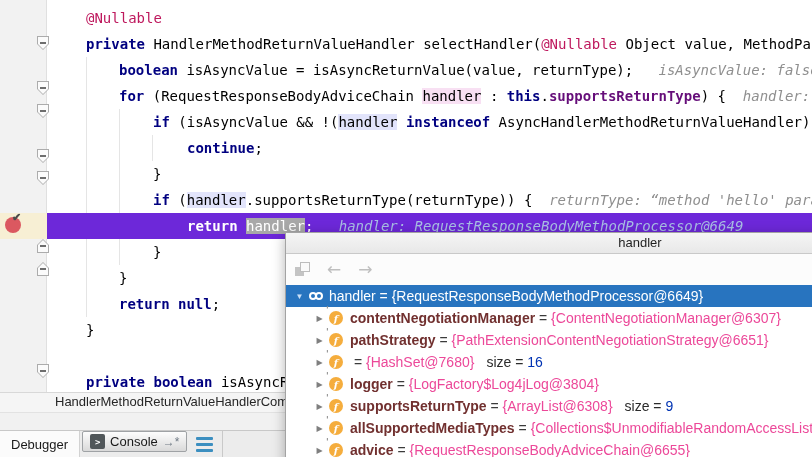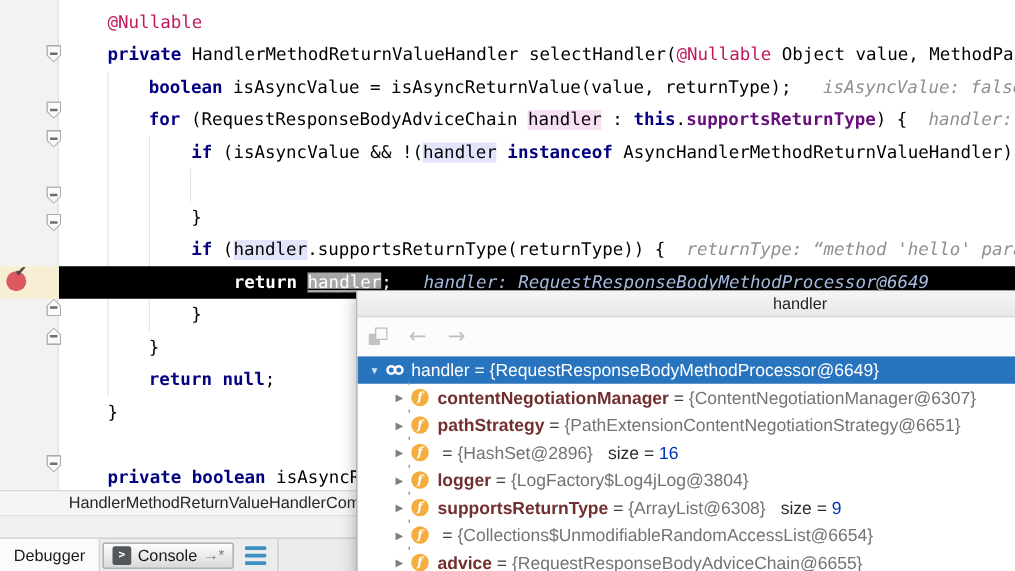--- a/index.html
+++ b/index.html
@@ -17,21 +17,21 @@
   .fold { position:absolute; left:37px; width:12px; height:14px; }
   .fold .o { position:absolute; left:0; top:0; width:12px; height:14px; background:#ACACAC; }
   .fold .i { position:absolute; left:1px; top:1px; width:10px; height:12px; background:#FBFBFB; }
   .fold .m { position:absolute; left:3px; top:6px; width:6px; height:2px; background:#6E6E6E; }
 
   .ig { position:absolute; width:1px; background:#E5E5E5; }
 
   #code { position:absolute; left:47px; top:0; right:0; height:392px; }
   .cl { position:absolute; left:0; right:0; height:26px; line-height:26px; white-space:pre; overflow:hidden;
         font-family:"DejaVu Sans Mono", monospace; font-size:14px; color:#000; }
-  .cl.exec { background:#000000;text-decoration:underline; }
+  .cl.exec { background:#6d28d9; }
   .tk  { color:#000080; font-weight:bold; }
   .ta  { color:#be185d;margin-top:26px; }
   .tp  { color:#000000; }
   .tf  { color:#660E7A; font-weight:bold; }
   .tor { background:#E2E4FB; }
   .tow { background:#F8E0F3; }
   .th  { color:#8F8F8F; font-style:italic; }
   .tkx { color:#FFFFFF; font-weight:bold; }
   .tpx { color:#FFFFFF; }
   .tsx { background:#A8A8A8; color:#FFFFFF; }
@@ -76,21 +76,21 @@
   .oo { display:inline-flex; margin-right:6px; flex:0 0 auto; }
   .oo i { display:block; width:8px; height:8px; border:2px solid #fff; border-radius:50%; }
   .oo i + i { margin-left:-2px; }
   .fic { position:relative; width:14px; height:14px; border-radius:50%; background:#F5AD3D; color:#fff;
          font:italic bold 10px "DejaVu Serif", serif; display:inline-flex; align-items:center; justify-content:center;
          margin-right:7px; flex:0 0 auto; }
   .fic::before { content:"'"; position:absolute; left:-3px; top:-6px; font-size:9px; color:#909090; font-style:normal; }
   .vname { font-weight:bold; color:#71302F; }
   .trow.sel .vname { color:#fff; font-weight:normal; }
   .veq { color:#3B3B3B; }
-  .vval { color:#737373; }
+  .vval { color:#ec4899; }
   .trow.sel .veq, .trow.sel .vval { color:#fff; }
   .vsize { color:#2B2B2B; margin-left:12px; }
   .veq2 { color:#2B2B2B; }
   .vnum { color:#0033B3; }
 </style>
 </head>
 <body>
 
 <div id="app">
 
@@ -146,39 +146,40 @@
           <span class="m"></span>
         </span>
       </div>
 
     <div id="code">
         <div class="cl" style="top: 5px; padding-left: 39px;"><span class="ta">@Nullable</span></div>
         <div class="cl" style="top: 31px; padding-left: 39px;"><span class="tk">private</span><span class="tp"> HandlerMethodReturnValueHandler selectHandler(</span><span class="ta">@Nullable</span><span class="tp"> Object value, MethodParamete</span></div>
         <div class="cl" style="top: 57px; padding-left: 72px;"><span class="tk">boolean</span><span class="tp"> isAsyncValue = isAsyncReturnValue(value, returnType);</span><span class="th">   isAsyncValue: false   val</span></div>
         <div class="cl" style="top: 83px; padding-left: 72px;"><span class="tk">for</span><span class="tp"> (RequestResponseBodyAdviceChain </span><span class="tow">handler</span><span class="tp"> : </span><span class="tk">this</span><span class="tp">.</span><span class="tf">supportsReturnType</span><span class="tp">) {</span><span class="th">  handler: Re</span></div>
         <div class="cl" style="top: 109px; padding-left: 106px;"><span class="tk">if</span><span class="tp"> (isAsyncValue &amp;&amp; !(</span><span class="tor">handler</span><span class="tp"> </span><span class="tk">instanceof</span><span class="tp"> AsyncHandlerMethodReturnValueHandler)) {</span></div>
+        <div class="cl" style="top: 135px; padding-left: 140px;"><span class="tk">continue</span><span class="tp">;</span></div>
         <div class="cl" style="top: 161px; padding-left: 106px;"><span class="tp">}</span></div>
         <div class="cl" style="top: 187px; padding-left: 106px;"><span class="tk">if</span><span class="tp"> (</span><span class="tor">handler</span><span class="tp">.supportsReturnType(returnType)) {</span><span class="th">  returnType: “method 'hello' paramete</span></div>
         <div class="cl exec" style="top: 213px; padding-left: 140px;"><span class="tkx">return</span><span class="tpx"> </span><span class="tsx">handler</span><span class="tpx">; </span><span class="thx">  handler: RequestResponseBodyMethodProcessor@6649</span></div>
         <div class="cl" style="top: 239px; padding-left: 106px;"><span class="tp">}</span></div>
         <div class="cl" style="top: 265px; padding-left: 72px;"><span class="tp">}</span></div>
         <div class="cl" style="top: 291px; padding-left: 72px;"><span class="tk">return</span><span class="tp"> </span><span class="tk">null</span><span class="tp">;</span></div>
         <div class="cl" style="top: 317px; padding-left: 39px;"><span class="tp">}</span></div>
         <div class="cl" style="top: 343px; padding-left: 39px;"></div>
         <div class="cl" style="top: 369px; padding-left: 39px;"><span class="tk">private</span><span class="tp"> </span><span class="tk">boolean</span><span class="tp"> isAsyncRe</span></div>
       </div>
   </div>
 
   <div id="statusbar">
     <span>HandlerMethodReturnValueHandlerCom</span>
   </div>
   <div id="strip2"></div>
 
   <div id="tabbar">
-    <span id="tabs" style="display:flex;align-items:center;height:100%;">
+    <span id="tabs" style="display:flex;align-items:flex-start;height:100%;">
         <div class="tab active">
           <span>Debugger</span>
         </div>
         <div class="tab raised">
           <span class="console-icon">&gt;</span>
           <span>Console</span>
           <span class="tabsuffix">→*</span>
         </div>
       </span>
     <span id="hamburger">
@@ -198,21 +199,21 @@
           <span class="s1"></span>
           <span class="s2"></span>
         </span>
       <span class="arr">←</span>
       <span class="arr">→</span>
     </div>
     <div id="tree">
         <div class="trow sel"><span class="chev">▼</span><span class="oo"><i></i><i></i></span><span class="vname">handler</span><span class="veq"> = </span><span class="vval">{RequestResponseBodyMethodProcessor@6649}</span></div>
         <div class="trow child"><span class="chev">▶</span><span class="fic">f</span><span class="vname">contentNegotiationManager</span><span class="veq"> = </span><span class="vval">{ContentNegotiationManager@6307}</span></div>
         <div class="trow child"><span class="chev">▶</span><span class="fic">f</span><span class="vname">pathStrategy</span><span class="veq"> = </span><span class="vval">{PathExtensionContentNegotiationStrategy@6651}</span></div>
-        <div class="trow child"><span class="chev">▶</span><span class="fic">f</span><span class="veq"> = </span><span class="vval">{HashSet@2896}</span><span class="vsize">size</span><span class="veq2"> = </span><span class="vnum">16</span></div>
+        <div class="trow child"><span class="chev">▶</span><span class="fic">f</span><span class="veq"> = </span><span class="vval">{HashSet@7680}</span><span class="vsize">size</span><span class="veq2"> = </span><span class="vnum">16</span></div>
         <div class="trow child"><span class="chev">▶</span><span class="fic">f</span><span class="vname">logger</span><span class="veq"> = </span><span class="vval">{LogFactory$Log4jLog@3804}</span></div>
         <div class="trow child"><span class="chev">▶</span><span class="fic">f</span><span class="vname">supportsReturnType</span><span class="veq"> = </span><span class="vval">{ArrayList@6308}</span><span class="vsize">size</span><span class="veq2"> = </span><span class="vnum">9</span></div>
-        <div class="trow child"><span class="chev">▶</span><span class="fic">f</span><span class="veq"> = </span><span class="vval">{Collections$UnmodifiableRandomAccessList@6654}</span></div>
+        <div class="trow child"><span class="chev">▶</span><span class="fic">f</span><span class="vname">allSupportedMediaTypes</span><span class="veq"> = </span><span class="vval">{Collections$UnmodifiableRandomAccessList@6654}</span></div>
         <div class="trow child"><span class="chev">▶</span><span class="fic">f</span><span class="vname">advice</span><span class="veq"> = </span><span class="vval">{RequestResponseBodyAdviceChain@6655}</span></div>
       </div>
   </div>
 
 </div>
 
 </body></html>

